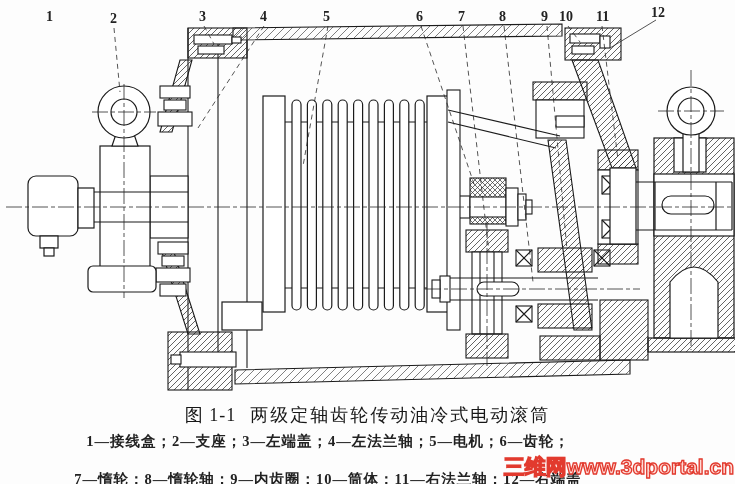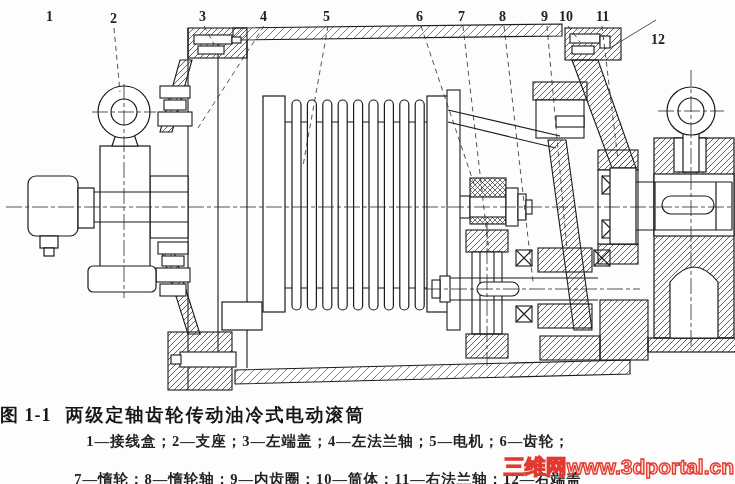--- a/index.html
+++ b/index.html
@@ -9,22 +9,22 @@
     font-family:"Liberation Serif","DejaVu Serif",serif;
     color:#1c1c1c;
   }
   #stage{position:absolute;left:0;top:0;width:735px;height:484px;}
   svg{position:absolute;left:0;top:0;}
   .callout{
     position:absolute;font-size:14px;font-weight:bold;color:#222;
     font-family:"Liberation Serif","DejaVu Serif",serif;line-height:1;
   }
   .caption{
-    position:absolute;left:0;top:403px;width:735px;text-align:left;
-    font-size:18px;font-weight:bold;letter-spacing:2px;color:#171717;
+    position:absolute;left:0;top:403px;width:735px;text-align:center;
+    font-size:18px;font-weight:normal;letter-spacing:2px;color:#171717;
   }
   .caption .fignum{margin-right:14px;letter-spacing:1px;}
   .legend{
     position:absolute;left:0;width:656px;text-align:center;
     font-size:14.5px;font-weight:bold;color:#222;letter-spacing:1px;
   }
   .legend.l1{top:432px;}
   .legend.l2{top:470px;}
   .watermark{
     position:absolute;top:453px;right:1px;
@@ -242,21 +242,21 @@
       <span class="callout" style="left: 110px; top: 12px;">2</span>
       <span class="callout" style="left: 199px; top: 10px;">3</span>
       <span class="callout" style="left: 260px; top: 10px;">4</span>
       <span class="callout" style="left: 323px; top: 10px;">5</span>
       <span class="callout" style="left: 416px; top: 10px;">6</span>
       <span class="callout" style="left: 458px; top: 10px;">7</span>
       <span class="callout" style="left: 499px; top: 10px;">8</span>
       <span class="callout" style="left: 541px; top: 10px;">9</span>
       <span class="callout" style="left: 559px; top: 10px;">10</span>
       <span class="callout" style="left: 596px; top: 10px;">11</span>
-      <span class="callout" style="left: 651px; top: 6px; margin-top: 27px;">12</span>
+      <span class="callout" style="left: 651px; top: 6px;">12</span>
     </div>
 
   <div class="caption">
     <span class="fignum">图 1-1</span><span>两级定轴齿轮传动油冷式电动滚筒</span>
   </div>
 
   <div class="legend l1">1—接线盒；2—支座；3—左端盖；4—左法兰轴；5—电机；6—齿轮；</div>
   <div class="legend l2">7—惰轮；8—惰轮轴；9—内齿圈；10—筒体；11—右法兰轴；12—右端盖</div>
 
   <div class="watermark">三维网www.3dportal.cn</div>

